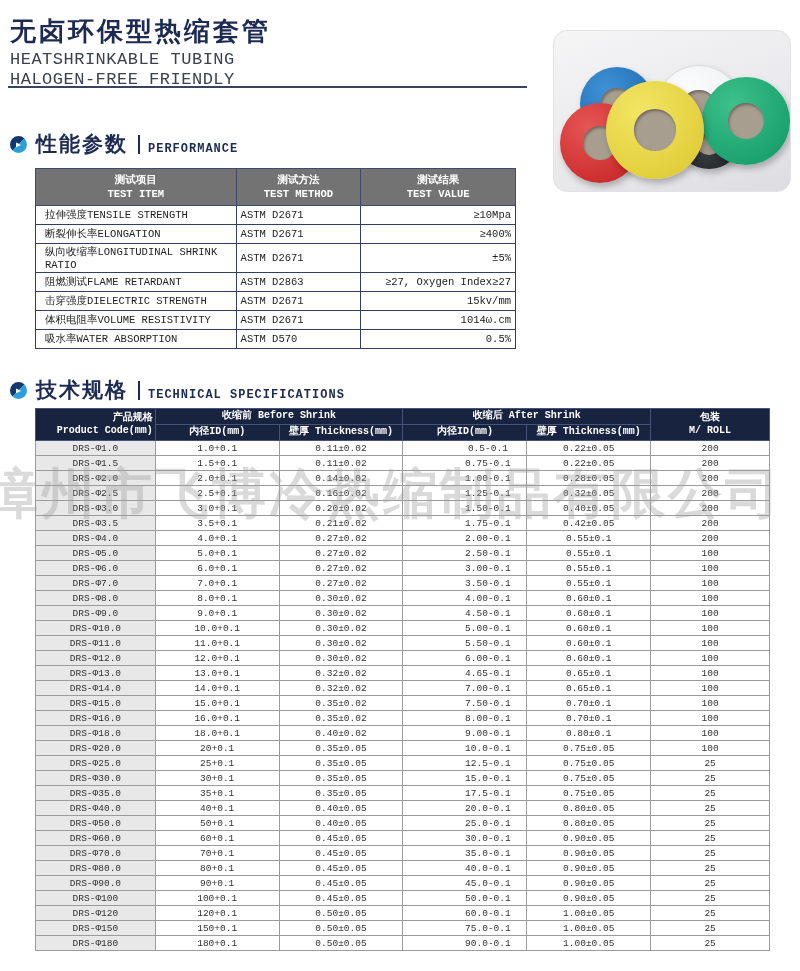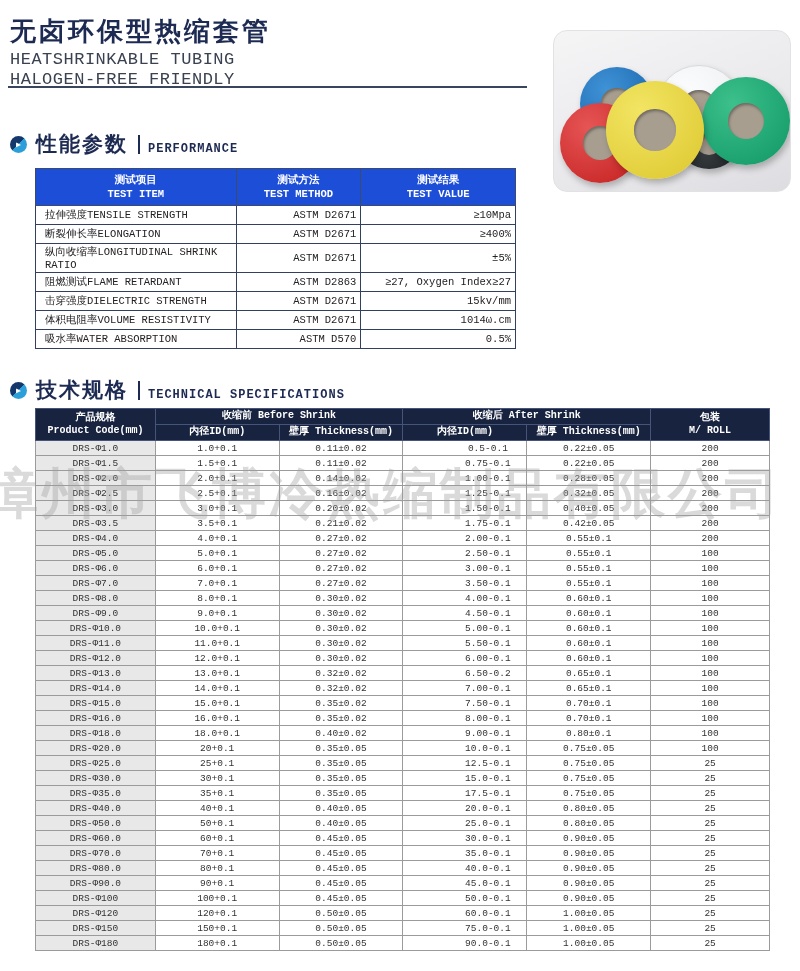--- a/index.html
+++ b/index.html
@@ -35,26 +35,26 @@
   .sh-icon { width:17px; height:17px; border-radius:50%;
              background:linear-gradient(135deg,#14386b 48%,#2d9fd8 48%);
              color:#fff; font-size:8px; line-height:17px; text-align:center; margin-right:9px; }
   .sh-cn { font-size:21px; font-weight:bold; color:#1d2a52; letter-spacing:2px; }
   .sh-bar { width:2px; height:19px; background:#1d2a52; margin:0 8px 0 10px; }
   .sh-en { font-size:12px; font-weight:bold; color:#1d2a52; letter-spacing:1px; align-self:flex-end; margin-bottom:2px; }
 
   
   table { border-collapse:collapse; }
   .perf-table { position:absolute; left:35px; top:168px; width:481px; }
-  .perf-table th { background:#1d4ed8; color:#fff; font-size:10.5px; font-weight:bold;
+  .perf-table th { background:#737373; color:#fff; font-size:10.5px; font-weight:bold;
                    border:1px solid #3c4a6e; padding:4px 2px; line-height:1.35; height:33px; }
   .perf-table td { border:1px solid #323f60; font-size:10.5px; color:#222;
                    height:19px; padding:1px 4px; background:#fff; }
   .perf-table td:nth-child(1) { width:201px; text-align:left; padding-left:9px; }
-  .perf-table td:nth-child(2) { width:125px; text-align:right; }
+  .perf-table td:nth-child(2) { width:125px; text-align:left; }
   .perf-table td:nth-child(3) { width:155px; text-align:right; padding-left:10px; }
 
   
   .spec-table { position:absolute; left:35px; top:408px; width:735px; }
   .spec-table th { background:#18243f; color:#fff; font-size:10px; font-weight:bold;
                    border:1px solid #46537a; padding:1px 2px; height:16px; line-height:1.25; }
   .spec-table td { border:1px solid #9b9b9b; font-size:9.5px; color:#333;
                    height:15px; padding:0 2px; text-align:center; background:#fff; }
   .spec-table td:nth-child(1) { background:#e8e8e8; width:120px; }
   .spec-table td:nth-child(2) { width:124px; }
@@ -155,21 +155,21 @@
   <div class="section-heading sh-specs">
     <div class="sh-icon">▶</div>
     <div class="sh-cn">技术规格</div>
     <div class="sh-bar"></div>
     <div class="sh-en">TECHNICAL SPECIFICATIONS</div>
   </div>
 
   <table class="spec-table">
     <thead>
       <tr>
-        <th rowspan="2" style="width:120px;">
+        <th rowspan="2" style="width:120px;text-align:right;">
           <span>产品规格</span><br>
           <span>Product Code(mm)</span>
         </th>
         <th colspan="2">收缩前 Before Shrink</th>
         <th colspan="2">收缩后 After Shrink</th>
         <th rowspan="2" style="width:119px;">
           <span>包装</span><br>
           <span>M/ ROLL</span>
         </th>
       </tr>
@@ -298,21 +298,21 @@
           <td>12.0+0.1</td>
           <td>0.30±0.02</td>
           <td>6.00-0.1</td>
           <td>0.60±0.1</td>
           <td>100</td>
         </tr>
         <tr>
           <td>DRS-Φ13.0</td>
           <td>13.0+0.1</td>
           <td>0.32±0.02</td>
-          <td>6.50-0.2</td>
+          <td>4.65-0.1</td>
           <td>0.65±0.1</td>
           <td>100</td>
         </tr>
         <tr>
           <td>DRS-Φ14.0</td>
           <td>14.0+0.1</td>
           <td>0.32±0.02</td>
           <td>7.00-0.1</td>
           <td>0.65±0.1</td>
           <td>100</td>

